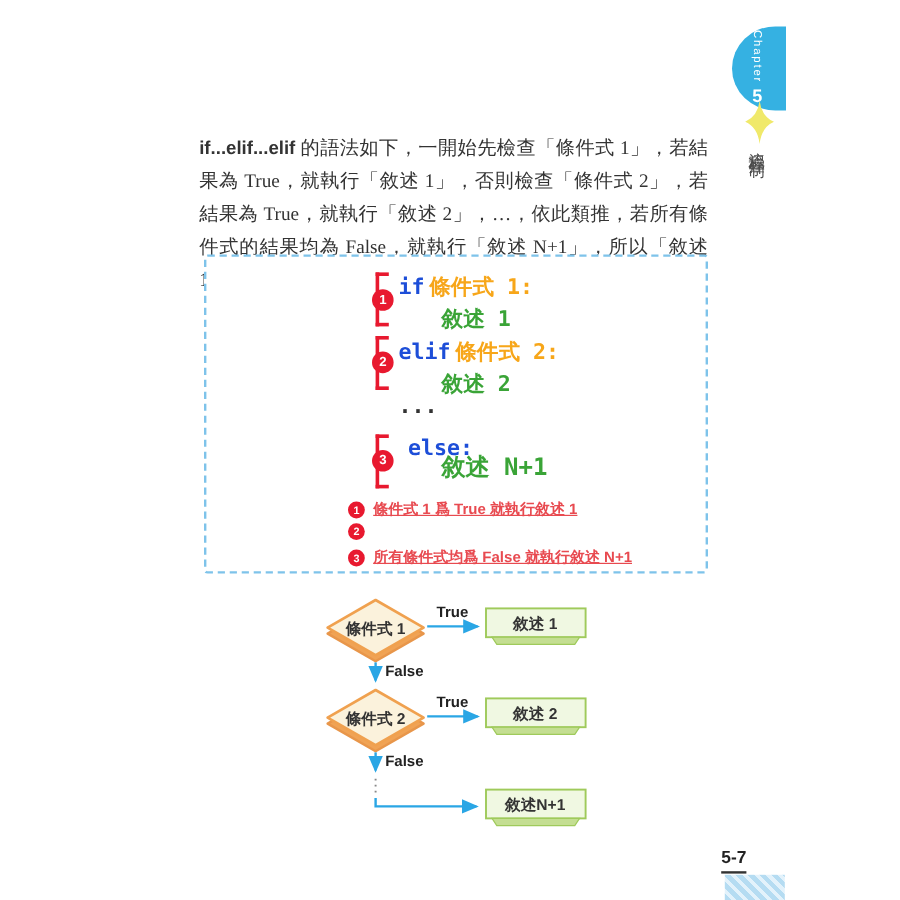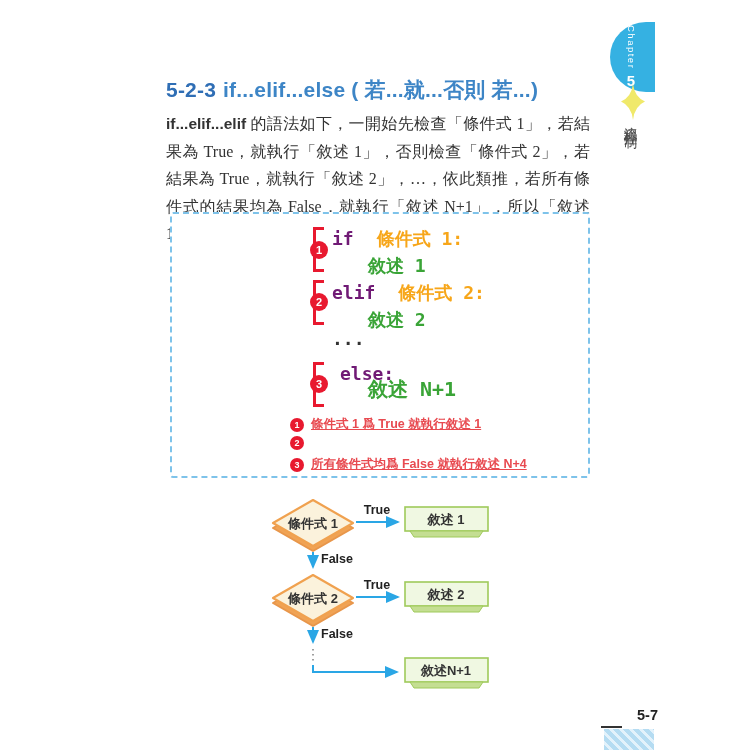--- a/index.html
+++ b/index.html
@@ -56,22 +56,22 @@
   
   #syntax-box {
     position:absolute; left:170px; top:212px; width:420px; height:266px;
     border:2px dashed #7ec3ea; border-radius:3px; background:#ffffff;
   }
   .code-line {
     position:absolute; white-space:nowrap;
     font-family:"DejaVu Sans Mono", monospace;
     font-weight:bold; font-size:18px;
   }
-  .kw   { color:#701a75; }
-  .cond { color:#f7a619; margin-left:23px; }
+  .kw   { color:#1d4ed8; }
+  .cond { color:#f7a619; margin-left:4px; }
   .stmt { color:#3aa437; }
   .dots { color:#333333; }
 
   .bracket {
     position:absolute; width:11px;
     border-left:3px solid #e8192f;
     border-top:3px solid #e8192f;
     border-bottom:3px solid #e8192f;
   }
   .badge {
@@ -97,21 +97,21 @@
   #flowchart { position:absolute; left:230px; top:495px; }
   #flowchart text {
     font-family:"Liberation Sans", sans-serif;
     font-size:13px; font-weight:600; fill:#333333;
   }
   #flowchart .lbl { font-size:12.5px; font-weight:600; fill:#222222; }
 
   
   #page-num {
     position:absolute; left:601px; top:707px;
-    font-size:14.5px; font-weight:bold; color:#222;margin-left:36px;
+    font-size:14.5px; font-weight:bold; color:#222;
   }
   #page-num-rule {
     position:absolute; left:601px; top:726px; width:21px; height:2px;
     background:#333;
   }
   #footer-stripes {
     position:absolute; left:604px; top:729px; width:50px; height:21px;
     background:repeating-linear-gradient(45deg,
       #b5dcf2 0px, #b5dcf2 4px, #e3f2fb 4px, #e3f2fb 7px);
   }
@@ -127,23 +127,20 @@
       <span class="chap-num">5</span>
     </div>
   </div>
 
   <svg id="sparkle" width="26" height="36" viewBox="0 0 26 36">
     <path d="M13 0 Q14.6 13 25 17.5 Q14.6 22 13 36 Q11.4 22 1 17.5 Q11.4 13 13 0 Z" fill="#f0e96a"></path>
   </svg>
 
   <div id="side-title">流程控制</div>
 
-  <div id="heading">
-    <span class="num">5-2-3</span><span class="ttl">if...elif...else ( 若...就...否則 若...)</span>
-  </div>
 
   <p id="intro"><span class="lead">if...elif...elif</span><span> 的語法如下，一開始先檢查「條件式 1」，若結果為 True，就執行「敘述 1」，否則檢查「條件式 2」，若結果為 True，就執行「敘述 2」，…，依此類推，若所有條件式的結果均為 False，就執行「敘述 N+1」，所以「敘述 1」~「敘述 N+1」只有一組會被執行。</span></p>
 
   <div id="syntax-box">
 
     <div class="bracket" style="left:141px; top:13px;  height:45px;"></div>
     <div class="bracket" style="left:141px; top:66px;  height:45px;"></div>
     <div class="bracket" style="left:141px; top:148px; height:45px;"></div>
 
     <div class="badge" style="left:138px; top:27px;">1</div>
@@ -169,21 +166,21 @@
 
     <div class="note" style="top:202px;">
       <span class="nbadge">1</span>
       <span class="ntext">條件式 1 爲 True 就執行敘述 1</span>
     </div>
     <div class="note" style="top:222px;">
       <span class="nbadge">2</span>
     </div>
     <div class="note" style="top:242px;">
       <span class="nbadge">3</span>
-      <span class="ntext">所有條件式均爲 False 就執行敘述 N+4</span>
+      <span class="ntext">所有條件式均爲 False 就執行敘述 N+1</span>
     </div>
   </div>
 
   <svg id="flowchart" width="300" height="215" viewBox="0 0 300 215">
     <defs>
       <marker id="ah" markerWidth="8" markerHeight="8" refX="6" refY="3" orient="auto">
         <path d="M0,0 L7,3 L0,6 Z" fill="#2aa6e5"></path>
       </marker>
     </defs>
 

